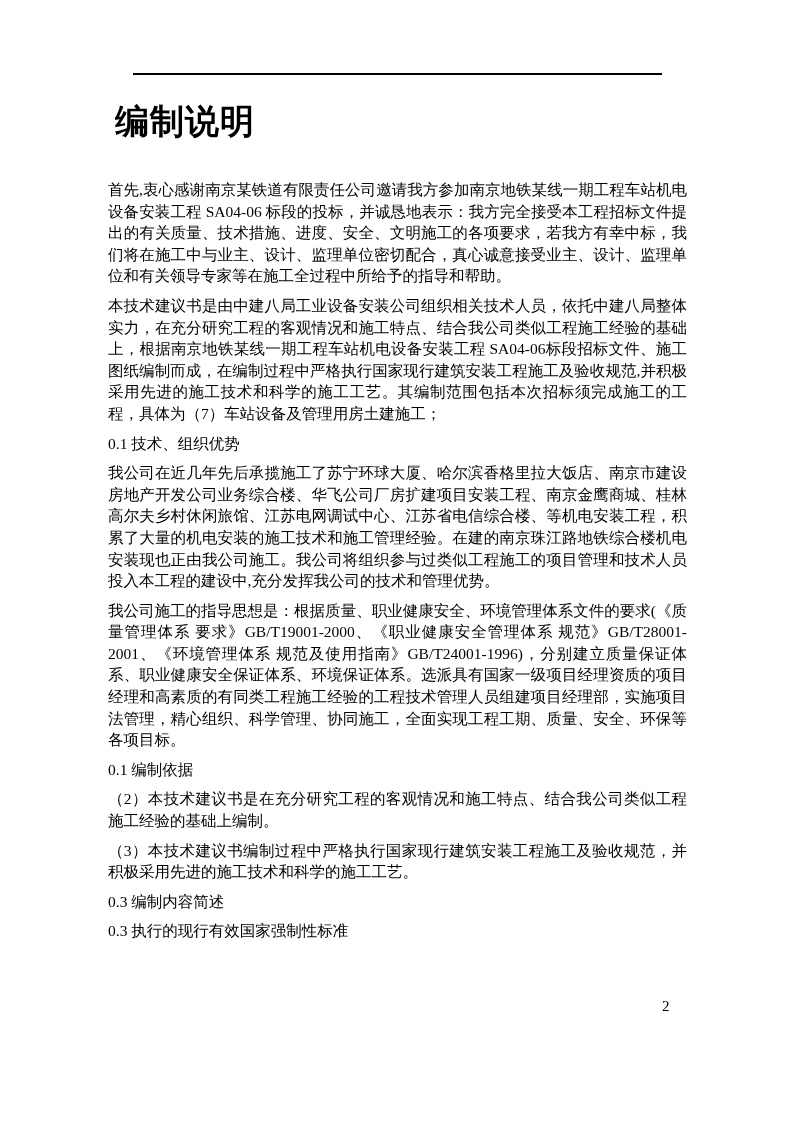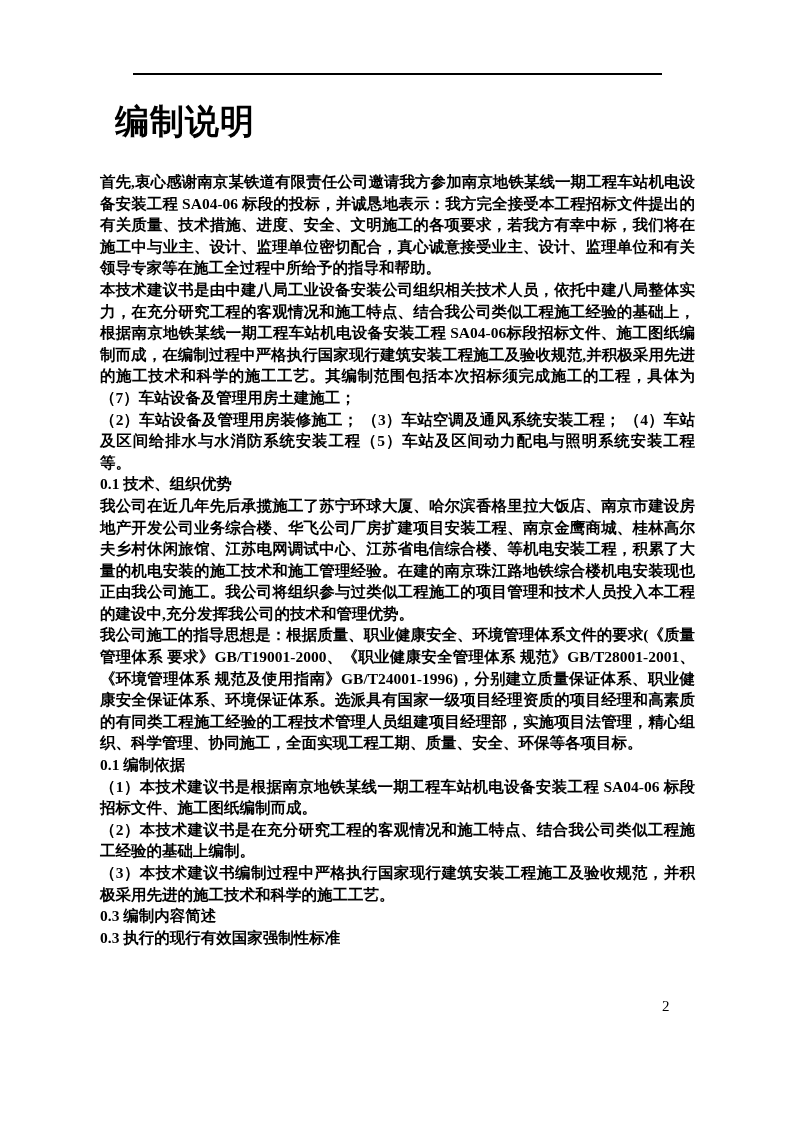--- a/index.html
+++ b/index.html
@@ -40,24 +40,24 @@
     left: 100px;
     top: 171px;
     width: 595px;
     font-size: 15.5px;
     line-height: 21.6px;
     text-align: justify;
     text-justify: inter-ideograph;
   }
   .body-text p,
   .body-text h2 {
-    margin: 0;
+    margin: 8px;
     padding: 0;
     font-size: inherit;
-    font-weight: bold;
+    font-weight: normal;
     line-height: inherit;
     text-align: justify;
   }
   .page-number {
     position: absolute;
     left: 662px;
     top: 997px;
     font-size: 15px;
     line-height: 1.2;
   }
@@ -67,26 +67,24 @@
 
 <div class="page">
 
   <div class="header-rule"></div>
 
   <h1 class="doc-title">编制说明</h1>
 
   <div class="body-text">
     <p>首先,衷心感谢南京某铁道有限责任公司邀请我方参加南京地铁某线一期工程车站机电设备安装工程 SA04-06 标段的投标，并诚恳地表示：我方完全接受本工程招标文件提出的有关质量、技术措施、进度、安全、文明施工的各项要求，若我方有幸中标，我们将在施工中与业主、设计、监理单位密切配合，真心诚意接受业主、设计、监理单位和有关领导专家等在施工全过程中所给予的指导和帮助。</p>
     <p>本技术建议书是由中建八局工业设备安装公司组织相关技术人员，依托中建八局整体实力，在充分研究工程的客观情况和施工特点、结合我公司类似工程施工经验的基础上，根据南京地铁某线一期工程车站机电设备安装工程 SA04-06标段招标文件、施工图纸编制而成，在编制过程中严格执行国家现行建筑安装工程施工及验收规范,并积极采用先进的施工技术和科学的施工工艺。其编制范围包括本次招标须完成施工的工程，具体为（7）车站设备及管理用房土建施工；</p>
-    <p>（2）车站设备及管理用房装修施工； （3）车站空调及通风系统安装工程； （4）车站及区间给排水与水消防系统安装工程（5）车站及区间动力配电与照明系统安装工程等。</p>
     <h2>0.1 技术、组织优势</h2>
     <p>我公司在近几年先后承揽施工了苏宁环球大厦、哈尔滨香格里拉大饭店、南京市建设房地产开发公司业务综合楼、华飞公司厂房扩建项目安装工程、南京金鹰商城、桂林高尔夫乡村休闲旅馆、江苏电网调试中心、江苏省电信综合楼、等机电安装工程，积累了大量的机电安装的施工技术和施工管理经验。在建的南京珠江路地铁综合楼机电安装现也正由我公司施工。我公司将组织参与过类似工程施工的项目管理和技术人员投入本工程的建设中,充分发挥我公司的技术和管理优势。</p>
     <p>我公司施工的指导思想是：根据质量、职业健康安全、环境管理体系文件的要求(《质量管理体系 要求》GB/T19001-2000、《职业健康安全管理体系 规范》GB/T28001-2001、《环境管理体系 规范及使用指南》GB/T24001-1996)，分别建立质量保证体系、职业健康安全保证体系、环境保证体系。选派具有国家一级项目经理资质的项目经理和高素质的有同类工程施工经验的工程技术管理人员组建项目经理部，实施项目法管理，精心组织、科学管理、协同施工，全面实现工程工期、质量、安全、环保等各项目标。</p>
     <h2>0.1 编制依据</h2>
-    <p>（1）本技术建议书是根据南京地铁某线一期工程车站机电设备安装工程 SA04-06 标段招标文件、施工图纸编制而成。</p>
     <p>（2）本技术建议书是在充分研究工程的客观情况和施工特点、结合我公司类似工程施工经验的基础上编制。</p>
     <p>（3）本技术建议书编制过程中严格执行国家现行建筑安装工程施工及验收规范，并积极采用先进的施工技术和科学的施工工艺。</p>
     <h2>0.3 编制内容简述</h2>
     <h2>0.3 执行的现行有效国家强制性标准</h2>
   </div>
 
   <div class="page-number">2</div>
 
 </div>
 

